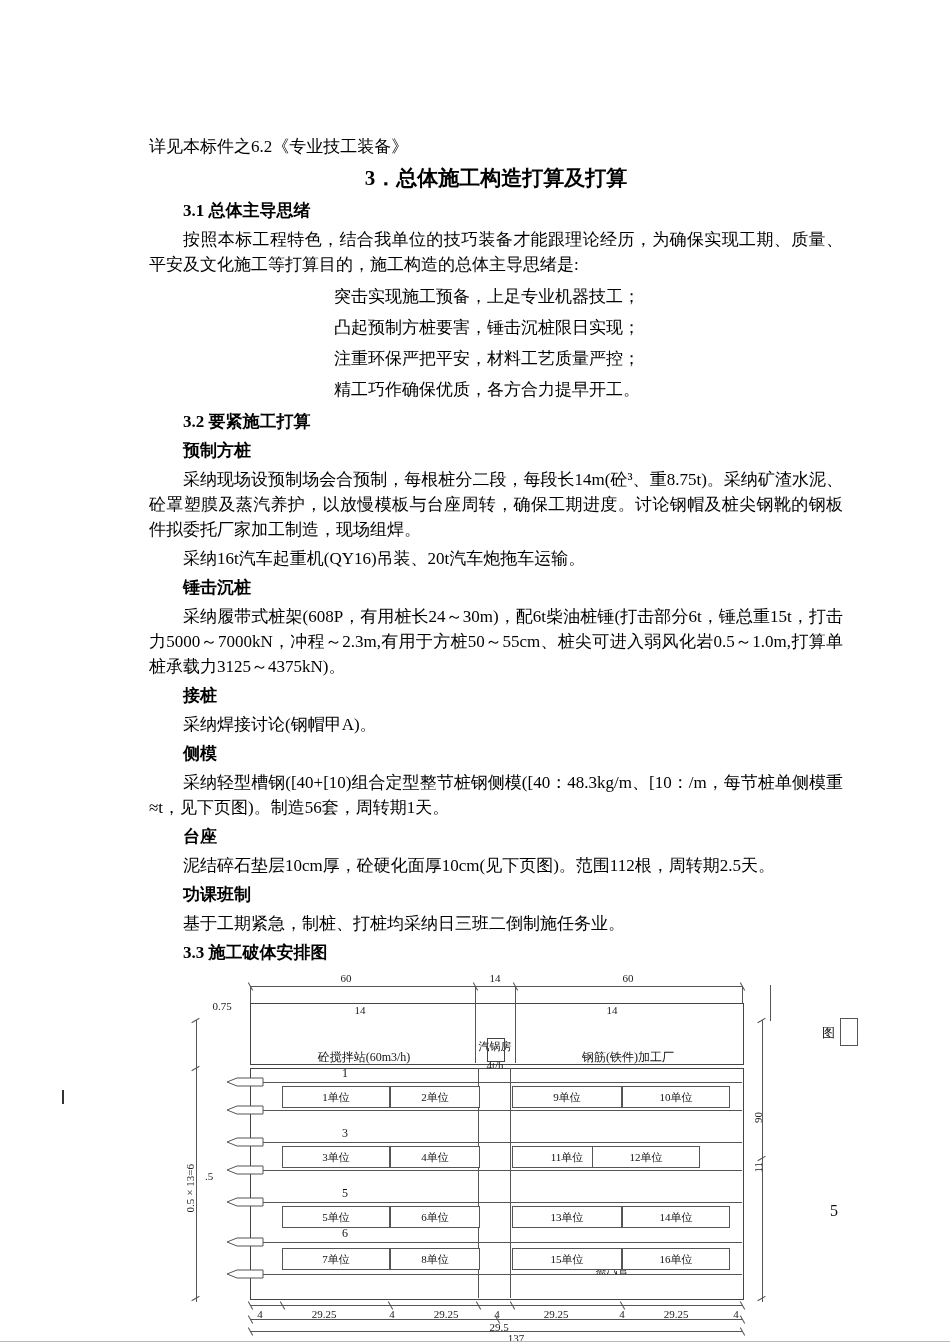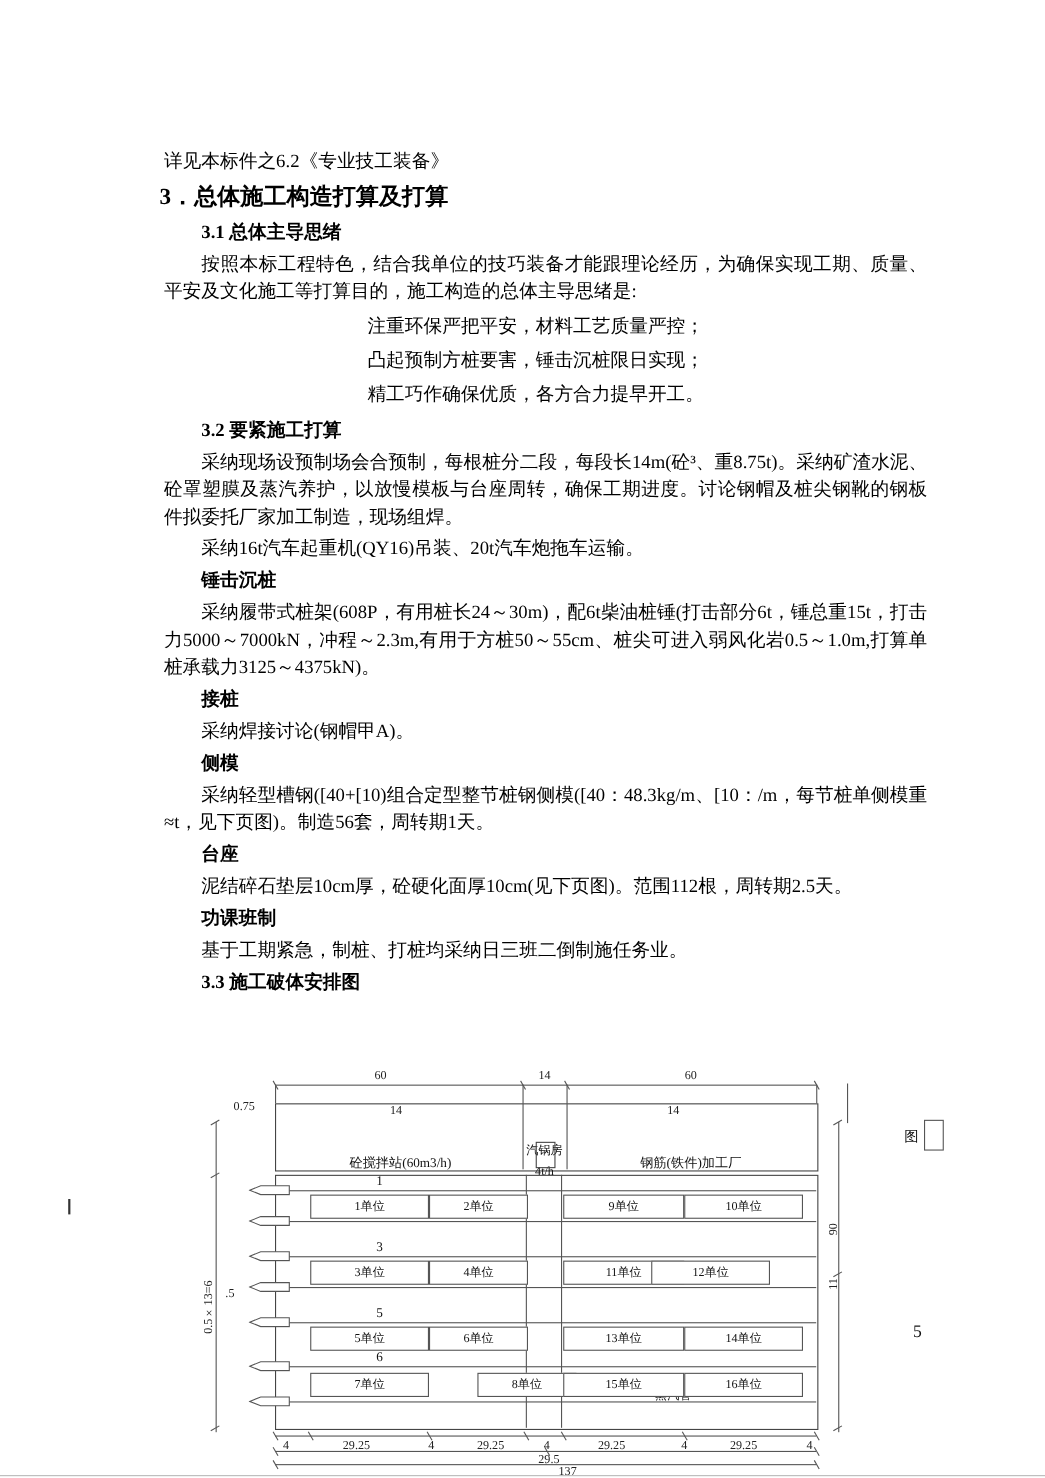--- a/index.html
+++ b/index.html
@@ -8,21 +8,21 @@
     font-family:"Liberation Serif","DejaVu Serif",serif;color:#000;
     overflow:hidden;
   }
   .content{
     position:absolute;left:145px;top:130px;width:702px;
     font-size:17px;line-height:25px;text-align:justify;
   }
   .content p{margin:4px;}
   .line{ text-indent:0; }
   .doc-title{
-    font-size:21px;font-weight:bold;margin:5px 0 6px 0;line-height:28px;
+    font-size:21px;font-weight:bold;text-align:center;margin:5px 0 6px 0;line-height:28px;
   }
   h2.sub{
     font-size:17px;font-weight:bold;margin:0;padding-left:38px;line-height:25px;
   }
   h3.item{
     font-size:17px;font-weight:bold;margin:4px 0 0 0;padding-left:38px;line-height:25px;
   }
   .para{ text-indent:2em; }
   .slogans{ padding-left:185px;margin:6px 0 6px 0; }
   .slogans p{ line-height:27px; text-indent:0; }
@@ -80,27 +80,29 @@
 <div class="page-root">
 
   <div class="content">
     <p class="line">详见本标件之6.2《专业技工装备》</p>
     <h1 class="doc-title">3．总体施工构造打算及打算</h1>
 
     <h2 class="sub">3.1 总体主导思绪</h2>
     <p class="para">按照本标工程特色，结合我单位的技巧装备才能跟理论经历，为确保实现工期、质量、平安及文化施工等打算目的，施工构造的总体主导思绪是:</p>
 
     <div class="slogans">
+      <p>突击实现施工预备，上足专业机器技工；</p>
+      <p>凸起预制方桩要害，锤击沉桩限日实现；</p>
       <p>注重环保严把平安，材料工艺质量严控；</p>
-      <p>凸起预制方桩要害，锤击沉桩限日实现；</p>
       <p>精工巧作确保优质，各方合力提早开工。</p>
     </div>
 
     <h2 class="sub">3.2 要紧施工打算</h2>
 
+    <h3 class="item">预制方桩</h3>
     <p class="para">采纳现场设预制场会合预制，每根桩分二段，每段长14m(砼³、重8.75t)。采纳矿渣水泥、砼罩塑膜及蒸汽养护，以放慢模板与台座周转，确保工期进度。讨论钢帽及桩尖钢靴的钢板件拟委托厂家加工制造，现场组焊。</p>
 
     <p class="para">采纳16t汽车起重机(QY16)吊装、20t汽车炮拖车运输。</p>
 
     <h3 class="item">锤击沉桩</h3>
     <p class="para">采纳履带式桩架(608P，有用桩长24～30m)，配6t柴油桩锤(打击部分6t，锤总重15t，打击力5000～7000kN，冲程～2.3m,有用于方桩50～55cm、桩尖可进入弱风化岩0.5～1.0m,打算单桩承载力3125～4375kN)。</p>
 
     <h3 class="item">接桩</h3>
     <p class="para">采纳焊接讨论(钢帽甲A)。</p>
 
@@ -200,21 +202,21 @@
     <div class="unit" style="left:592px;top:174px;width:106px;">12单位</div>
 
     <div class="unit" style="left:282px;top:234px;width:106px;">5单位</div>
     <div class="unit" style="left:390px;top:234px;width:88px;">6单位</div>
     <div class="unit" style="left:512px;top:234px;width:108px;">13单位</div>
     <div class="unit" style="left:622px;top:234px;width:106px;">14单位</div>
 
     <span class="blabel small" style="left:612px;top:256px;">蒸汽管</span>
 
     <div class="unit" style="left:282px;top:276px;width:106px;">7单位</div>
-    <div class="unit" style="left:390px;top:276px;width:88px;margin-left:44px;">8单位</div>
+    <div class="unit" style="left:390px;top:276px;width:88px;">8单位</div>
     <div class="unit" style="left:512px;top:276px;width:108px;">15单位</div>
     <div class="unit" style="left:622px;top:276px;width:106px;">16单位</div>
 
     <div class="hline" style="left:250px;top:333px;width:492px;"></div>
     <div class="vtick" style="left:250px;top:329px;"></div>
     <div class="vtick" style="left:282px;top:329px;"></div>
     <div class="vtick" style="left:390px;top:329px;"></div>
     <div class="vtick" style="left:478px;top:329px;"></div>
     <div class="vtick" style="left:512px;top:329px;"></div>
     <div class="vtick" style="left:622px;top:329px;"></div>

